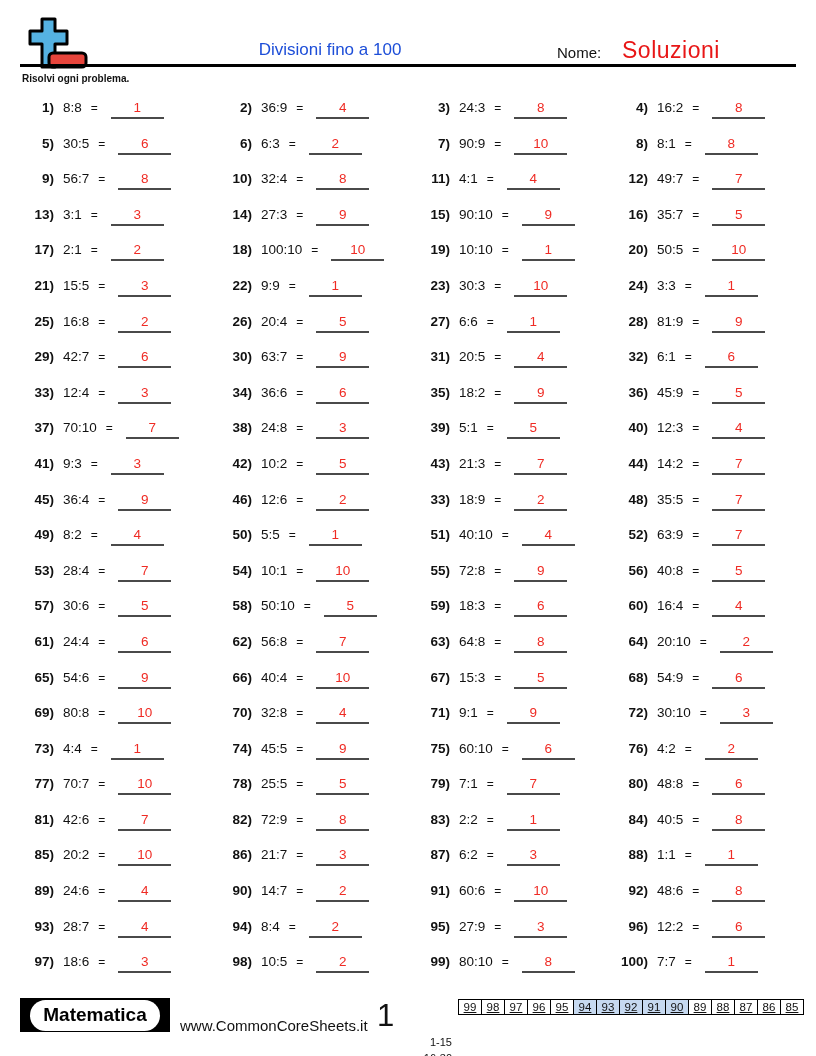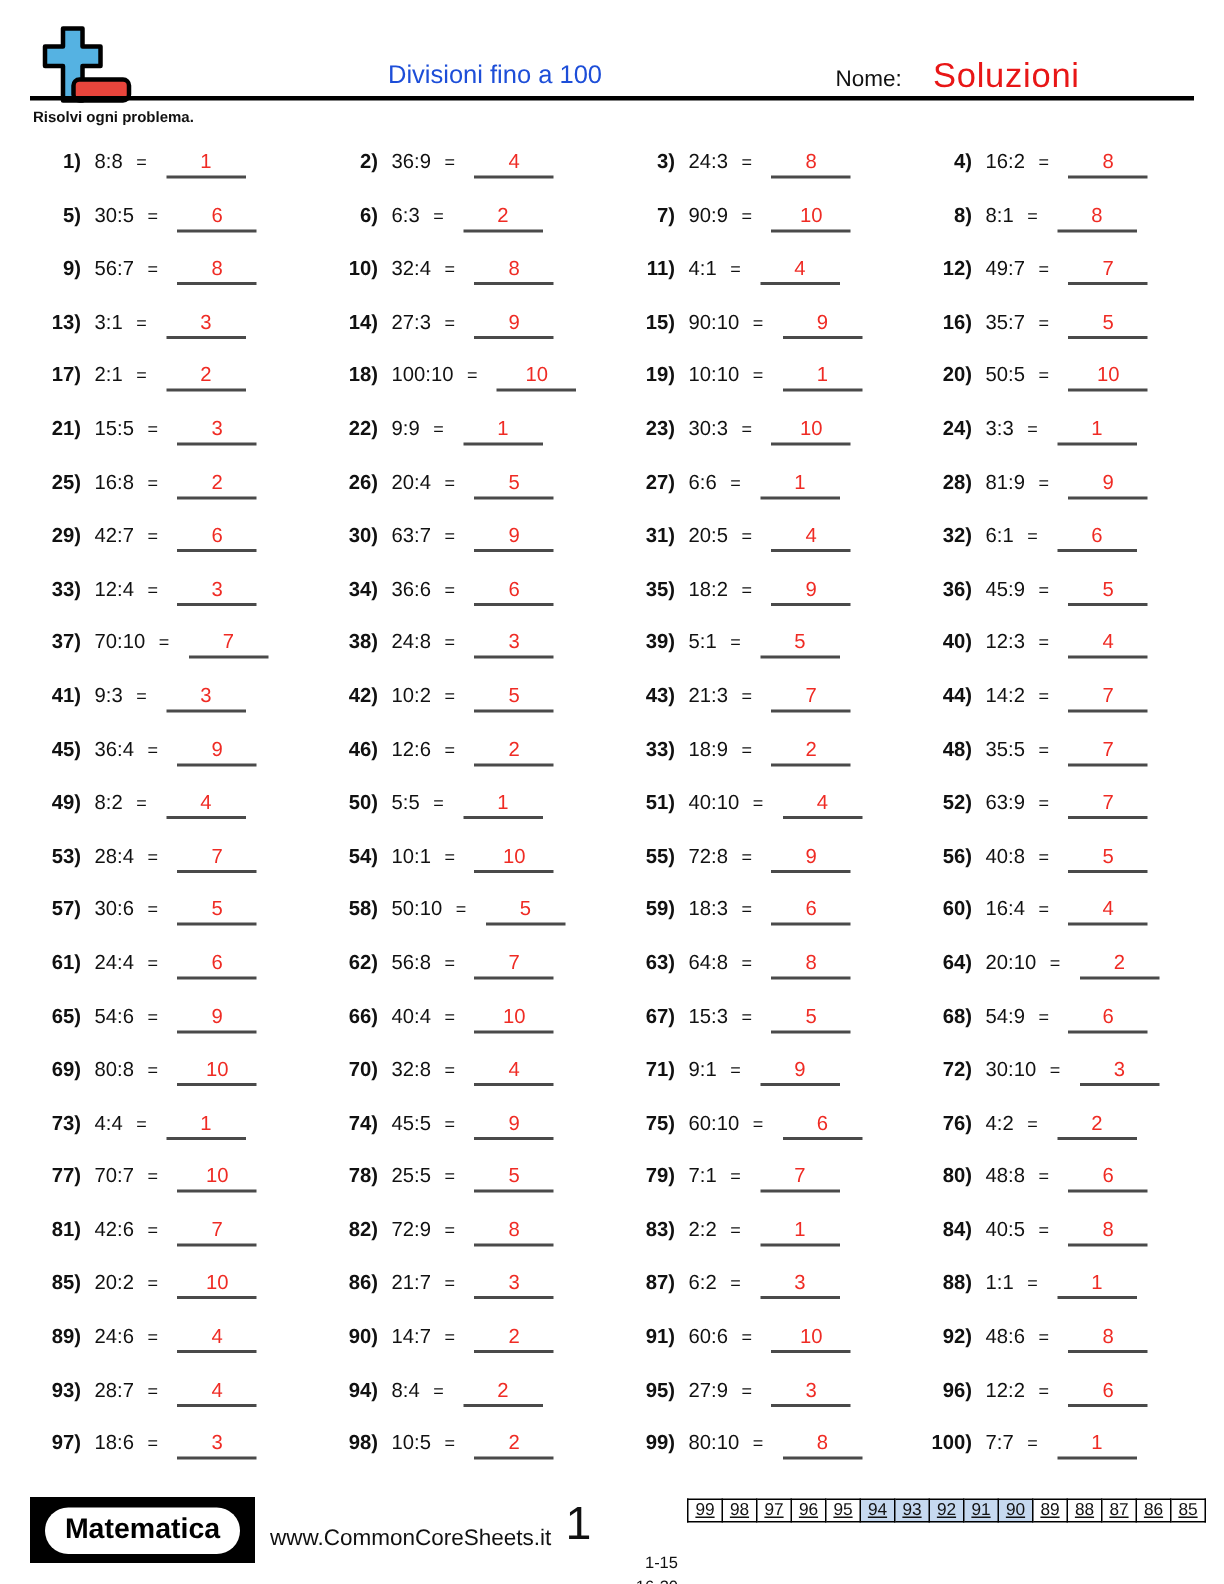--- a/index.html
+++ b/index.html
@@ -39,21 +39,21 @@
   .pnum{flex:none;width:32px;text-align:right;font-weight:bold;font-size:13.5px;line-height:18px;}
   .pexpr{margin-left:9px;font-size:13.5px;line-height:18px;}
   .peq{margin-left:9px;font-size:12px;line-height:18px;}
   .pans{
     display:inline-block;margin-left:13px;min-width:53px;text-align:center;
     font-size:13.5px;line-height:17px;color:var(--answer-red);
     border-bottom:2px solid var(--line-gray);padding:0 3px 1px 3px;
   }
   
   .brand-box{
-    position:absolute;left:20px;top:998px;width:150px;height:44px;background:#000;
+    position:absolute;left:20px;top:998px;width:150px;height:34px;background:#000;
     display:flex;align-items:center;justify-content:center;
   }
   .brand-oval{
     background:#fff;border-radius:17px;padding:4px 13px 5px 13px;
     font-weight:bold;font-size:19px;color:#000;
   }
   .website{position:absolute;left:180px;top:1017px;font-size:15px;color:#111;}
   .page-num{position:absolute;left:377px;top:998px;font-size:31px;font-weight:400;}
   .score-labels{
     position:absolute;left:404px;top:1001px;width:48px;text-align:right;

